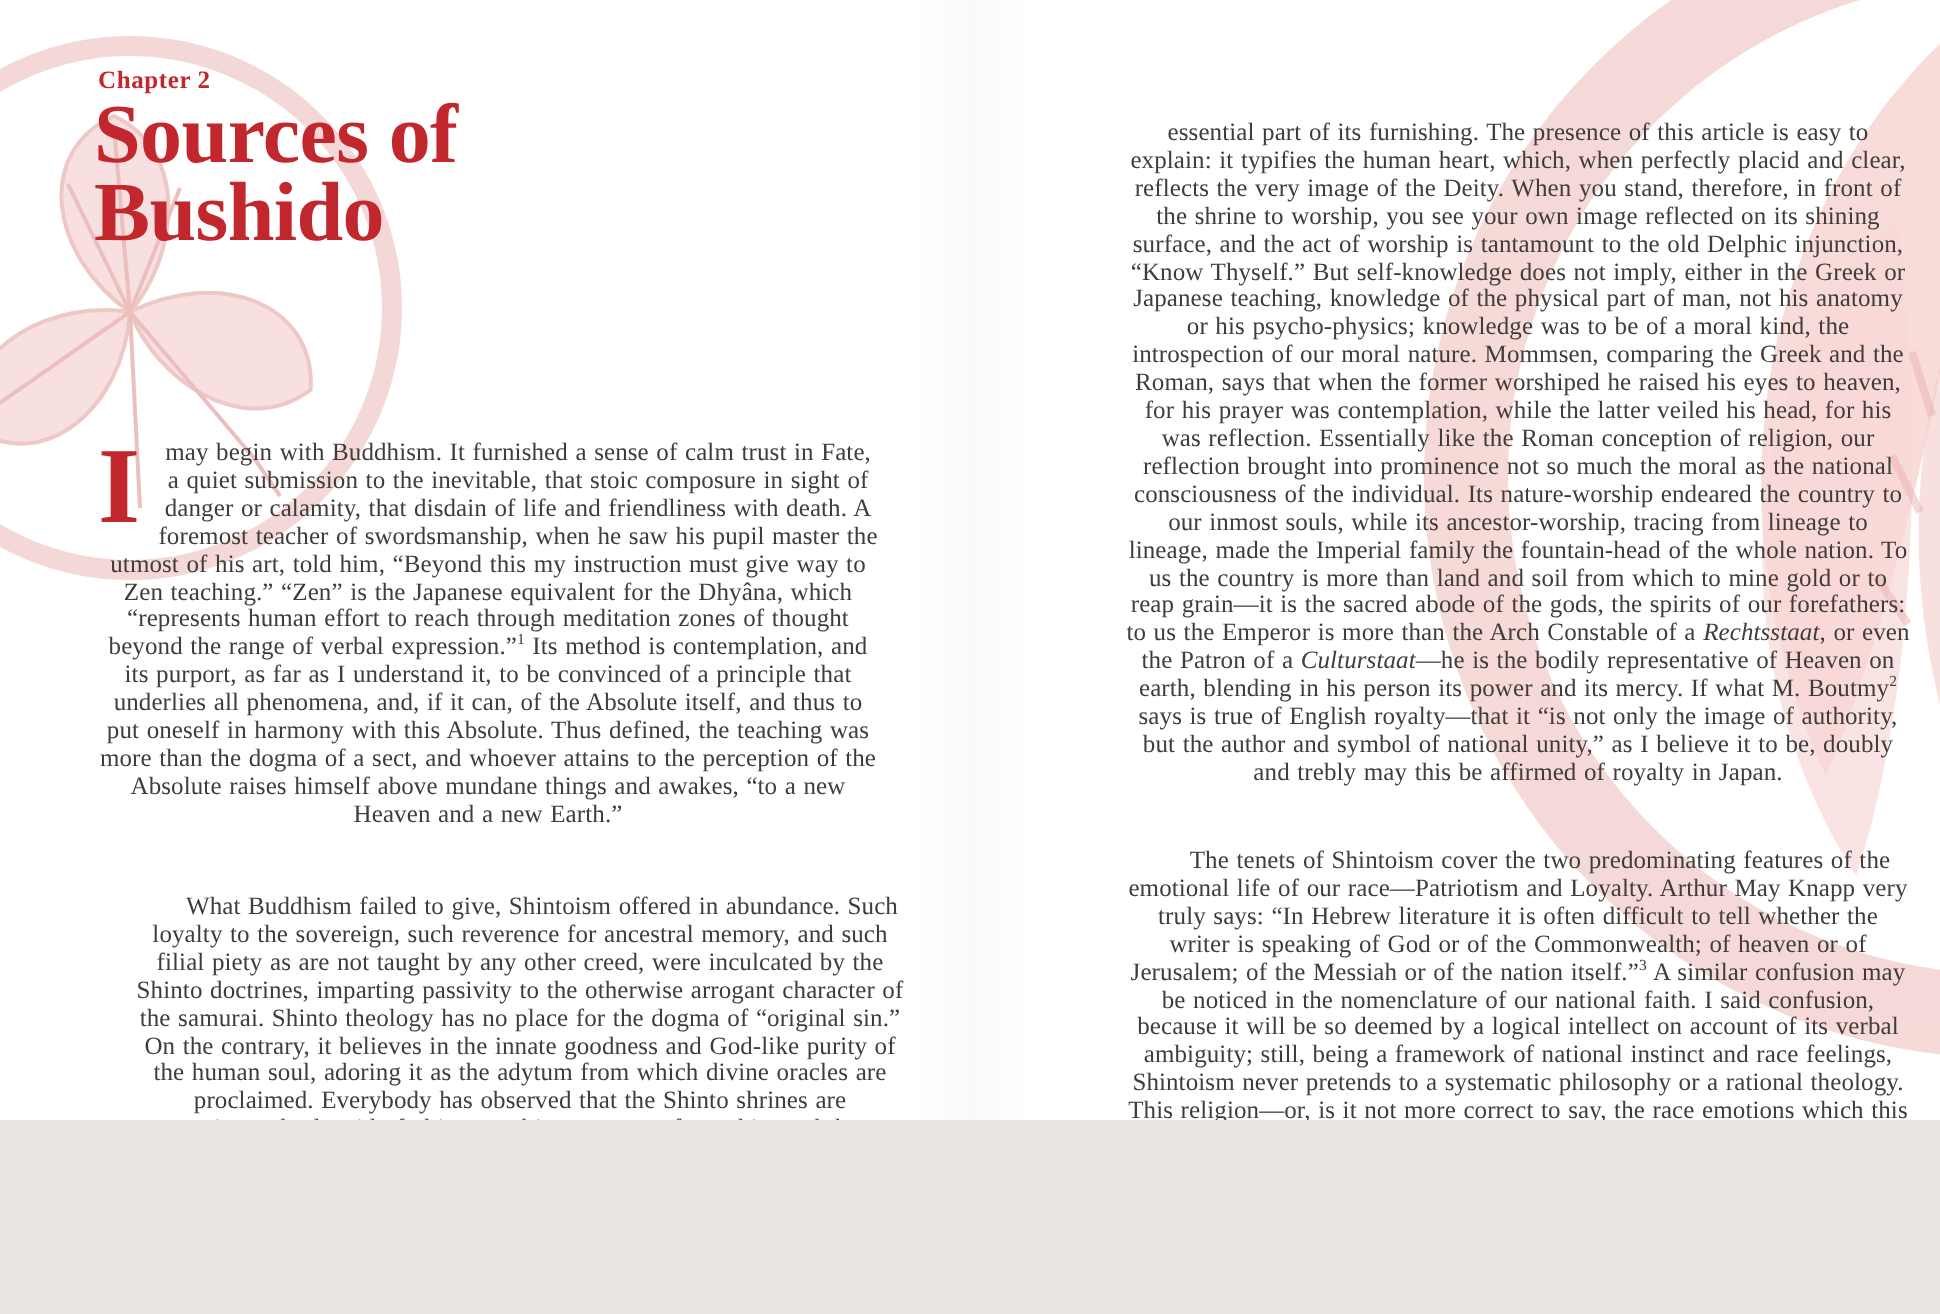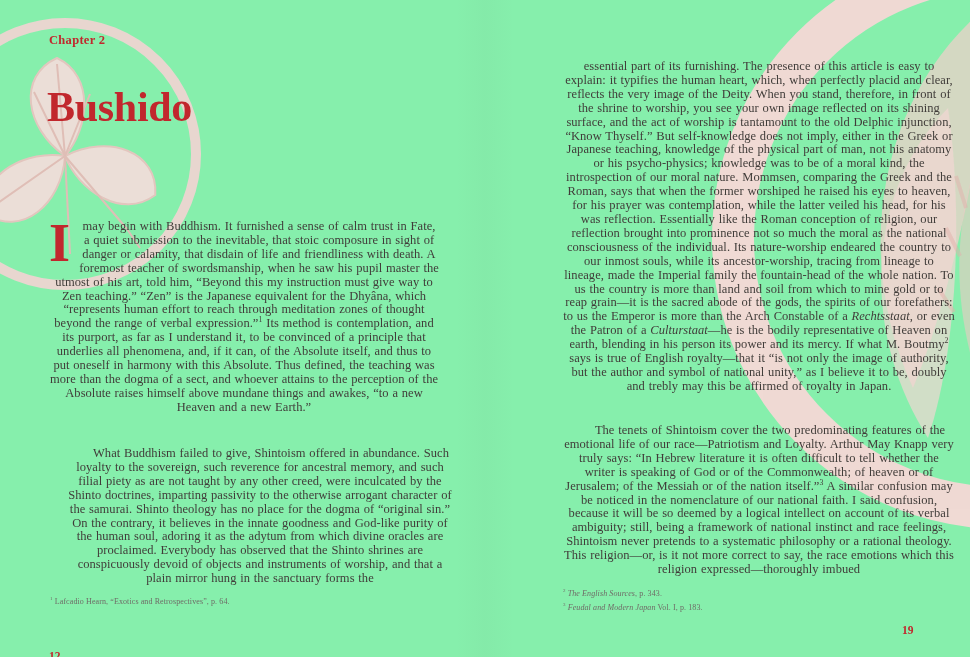--- a/index.html
+++ b/index.html
@@ -1,19 +1,19 @@
 <!DOCTYPE html>
 <html><head>
 <meta charset="utf-8">
 <style>
   html,body{margin:0;padding:0;background:#e9e6e2;}
   #spread{
     position:relative;
-    width:970px;height:657px;
-    background:#86efac;
+    width:970px;height:560px;
+    background:#ffffff;
     overflow:hidden;
     font-family:"Liberation Serif","DejaVu Serif",serif;
   }
   
   #gutter{
     position:absolute;left:455px;top:0;width:60px;height:657px;
     background:linear-gradient(90deg,rgba(0,0,0,0) 0%,rgba(60,40,40,0.025) 50%,rgba(0,0,0,0) 100%);
     pointer-events:none;
   }
   .wm{position:absolute;pointer-events:none;}
@@ -86,21 +86,21 @@
       <path d="M250 200 C170 280 160 420 230 530 C260 440 265 300 250 200 Z" fill="#f6d6d4" opacity="0.7"></path>
       <path d="M320 240 C300 330 300 430 330 520 C350 430 345 320 320 240 Z" fill="#eab6b4" opacity="0.5"></path>
       <path d="M258 268 L268 300 M248 320 L262 348 M240 380 L256 404" stroke="#e8aeac" stroke-width="4" opacity="0.5" fill="none"></path>
     </g>
   </svg>
 
   <div id="gutter"></div>
 
   <div class="chapter-label">Chapter 2</div>
 
-  <h1 class="title"><br><span>Bushido</span></h1>
+  <h1 class="title"><span>Sources of</span><br><span>Bushido</span></h1>
 
   <div class="body para1-left"><span class="dropcap">I</span><span><span>may begin with Buddhism. It furnished a sense of calm trust in Fate, a quiet submission to the inevitable, that stoic composure in sight of danger or calamity, that disdain of life and friendliness with death. A foremost teacher of swordsmanship, when he saw his pupil master the utmost of his art, told him, “Beyond this my instruction must give way to Zen teaching.” “Zen” is the Japanese equivalent for the Dhyâna, which “represents human effort to reach through meditation zones of thought beyond the range of verbal expression.”</span><sup>1</sup><span> Its method is contemplation, and its purport, as far as I understand it, to be convinced of a principle that underlies all phenomena, and, if it can, of the Absolute itself, and thus to put oneself in harmony with this Absolute. Thus defined, the teaching was more than the dogma of a sect, and whoever attains to the perception of the Absolute raises himself above mundane things and awakes, “to a new Heaven and a new Earth.”</span></span></div>
 
   <div class="body para2-left">What Buddhism failed to give, Shintoism offered in abundance. Such loyalty to the sovereign, such reverence for ancestral memory, and such filial piety as are not taught by any other creed, were inculcated by the Shinto doctrines, imparting passivity to the otherwise arrogant character of the samurai. Shinto theology has no place for the dogma of “original sin.” On the contrary, it believes in the innate goodness and God-like purity of the human soul, adoring it as the adytum from which divine oracles are proclaimed. Everybody has observed that the Shinto shrines are conspicuously devoid of objects and instruments of worship, and that a plain mirror hung in the sanctuary forms the</div>
 
   <div class="footnote fn-left"><sup>1</sup><span><span> Lafcadio Hearn, “Exotics and Retrospectives”, p. 64.</span></span></div>
 
   <div class="pagenum pn-left">12</div>
 
   <div class="body para1-right"><span>essential part of its furnishing. The presence of this article is easy to explain: it typifies the human heart, which, when perfectly placid and clear, reflects the very image of the Deity. When you stand, therefore, in front of the shrine to worship, you see your own image reflected on its shining surface, and the act of worship is tantamount to the old Delphic injunction, “Know Thyself.” But self-knowledge does not imply, either in the Greek or Japanese teaching, knowledge of the physical part of man, not his anatomy or his psycho-physics; knowledge was to be of a moral kind, the introspection of our moral nature. Mommsen, comparing the Greek and the Roman, says that when the former worshiped he raised his eyes to heaven, for his prayer was contemplation, while the latter veiled his head, for his was reflection. Essentially like the Roman conception of religion, our reflection brought into prominence not so much the moral as the national consciousness of the individual. Its nature-worship endeared the country to our inmost souls, while its ancestor-worship, tracing from lineage to lineage, made the Imperial family the fountain-head of the whole nation. To us the country is more than land and soil from which to mine gold or to reap grain—it is the sacred abode of the gods, the spirits of our forefathers: to us the Emperor is more than the Arch Constable of a </span><span class="it">Rechtsstaat</span><span>, or even the Patron of a </span><span class="it">Culturstaat</span><span>—he is the bodily representative of Heaven on earth, blending in his person its power and its mercy. If what M. Boutmy</span><sup>2</sup><span> says is true of English royalty—that it “is not only the image of authority, but the author and symbol of national unity,” as I believe it to be, doubly and trebly may this be affirmed of royalty in Japan.</span></div>

